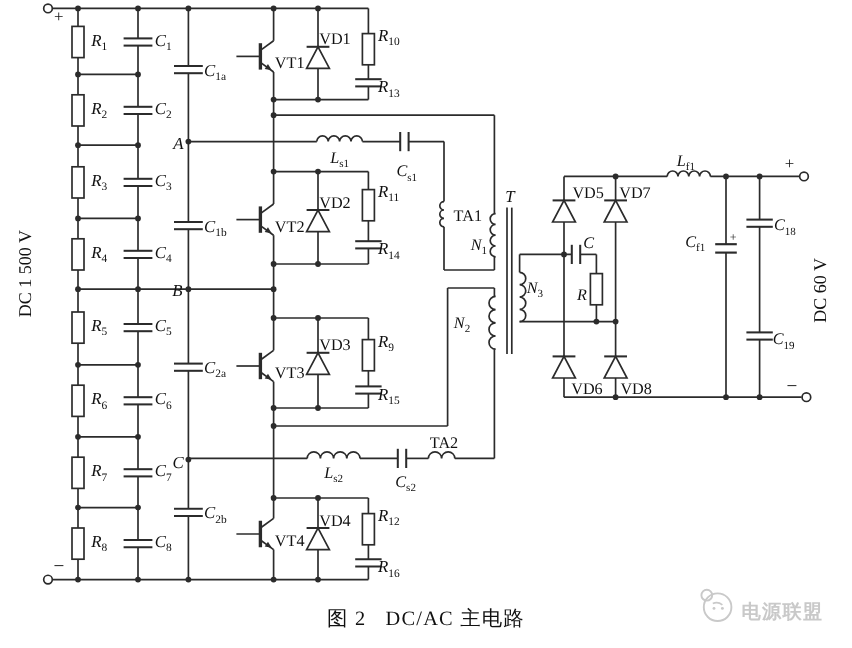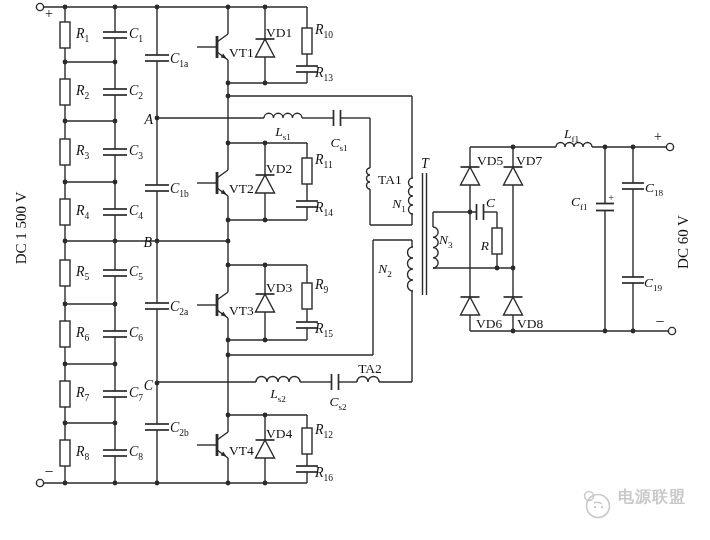--- a/index.html
+++ b/index.html
@@ -2,21 +2,21 @@
 <html><head>
 <meta charset="utf-8">
 <style>
   html,body{margin:0;padding:0;background:#fff;}
   #page{position:relative;width:710px;height:540px;background:#ffffff;overflow:hidden;
         font-family:"Liberation Serif", serif;}
   #schematic{position:absolute;left:0;top:0;}
   #caption{position:absolute;left:0;top:504px;width:710px;text-align:center;
            font-size:17px;color:#111;letter-spacing:1px;}
   #caption .gap{display:inline-block;width:16px;}
-  #watermark{position:absolute;left:581px;top:487px;display:flex;align-items:flex-start;
+  #watermark{position:absolute;left:581px;top:487px;display:flex;align-items:flex-end;
              color:#c9c9c9;font-weight:bold;font-size:16px;letter-spacing:1px;}
   #watermark svg{margin-right:5px;}
   text{fill:#111;}
 </style>
 </head>
 <body>
 
 <div id="page">
   <svg id="schematic" width="710" height="502" viewBox="0 0 710 502">
       <line stroke="#2b2b2b" stroke-width="1.4" stroke-linecap="butt" x1="44" y1="7" x2="307" y2="7"></line>
@@ -345,20 +345,23 @@
       <text x="517" y="328" font-size="13.5" text-anchor="start" font-family="&quot;Liberation Serif&quot;, serif"><tspan>VD8</tspan></text>
       <text x="486" y="207" font-size="13.5" text-anchor="start" font-family="&quot;Liberation Serif&quot;, serif"><tspan font-style="italic">C</tspan></text>
       <text x="489" y="250" font-size="13.5" text-anchor="end" font-family="&quot;Liberation Serif&quot;, serif"><tspan font-style="italic">R</tspan></text>
       <text x="564" y="138" font-size="13.5" text-anchor="start" font-family="&quot;Liberation Serif&quot;, serif"><tspan font-style="italic">L</tspan><tspan font-size="9.180000000000001" dy="3.5">f1</tspan></text>
       <text x="571" y="206" font-size="13.5" text-anchor="start" font-family="&quot;Liberation Serif&quot;, serif"><tspan font-style="italic">C</tspan><tspan font-size="9.180000000000001" dy="3.5">f1</tspan></text>
       <text x="611" y="201" font-size="10" text-anchor="middle" font-family="&quot;Liberation Serif&quot;, serif"><tspan>+</tspan></text>
       <text x="645" y="192" font-size="13.5" text-anchor="start" font-family="&quot;Liberation Serif&quot;, serif"><tspan font-style="italic">C</tspan><tspan font-size="9.180000000000001" dy="3.5">18</tspan></text>
       <text x="644" y="287" font-size="13.5" text-anchor="start" font-family="&quot;Liberation Serif&quot;, serif"><tspan font-style="italic">C</tspan><tspan font-size="9.180000000000001" dy="3.5">19</tspan></text>
     </svg>
 
+  <div id="caption">
+    <span>图 2</span><span class="gap"></span><span>DC/AC 主电路</span>
+  </div>
 
   <div id="watermark">
     <svg width="32" height="34" viewBox="0 0 32 34">
       <circle cx="17" cy="19" r="11.5" fill="none" stroke="#c9c9c9" stroke-width="1.6"></circle>
       <circle cx="8" cy="9" r="4.5" fill="none" stroke="#c9c9c9" stroke-width="1.6"></circle>
       <path d="M13 16 q4 -2 8 1" fill="none" stroke="#c9c9c9" stroke-width="1.4"></path>
       <circle cx="14" cy="20" r="1.2" fill="#c9c9c9"></circle>
         <circle cx="21" cy="20" r="1.2" fill="#c9c9c9"></circle>
     </svg>
     <span>电源联盟</span>

